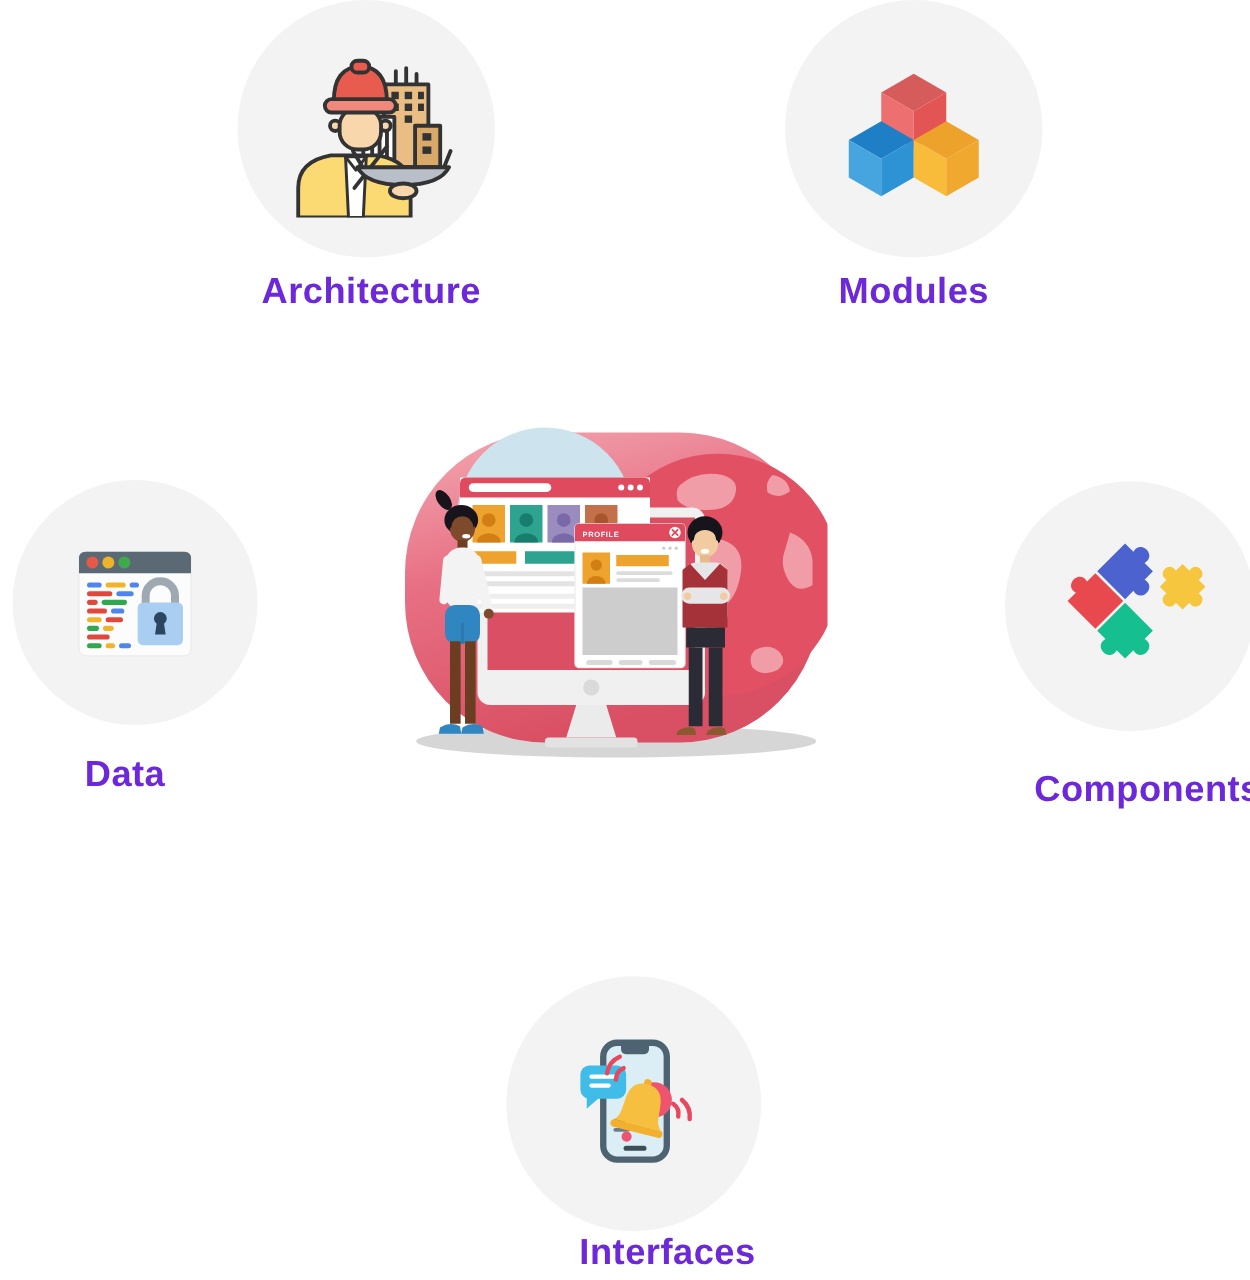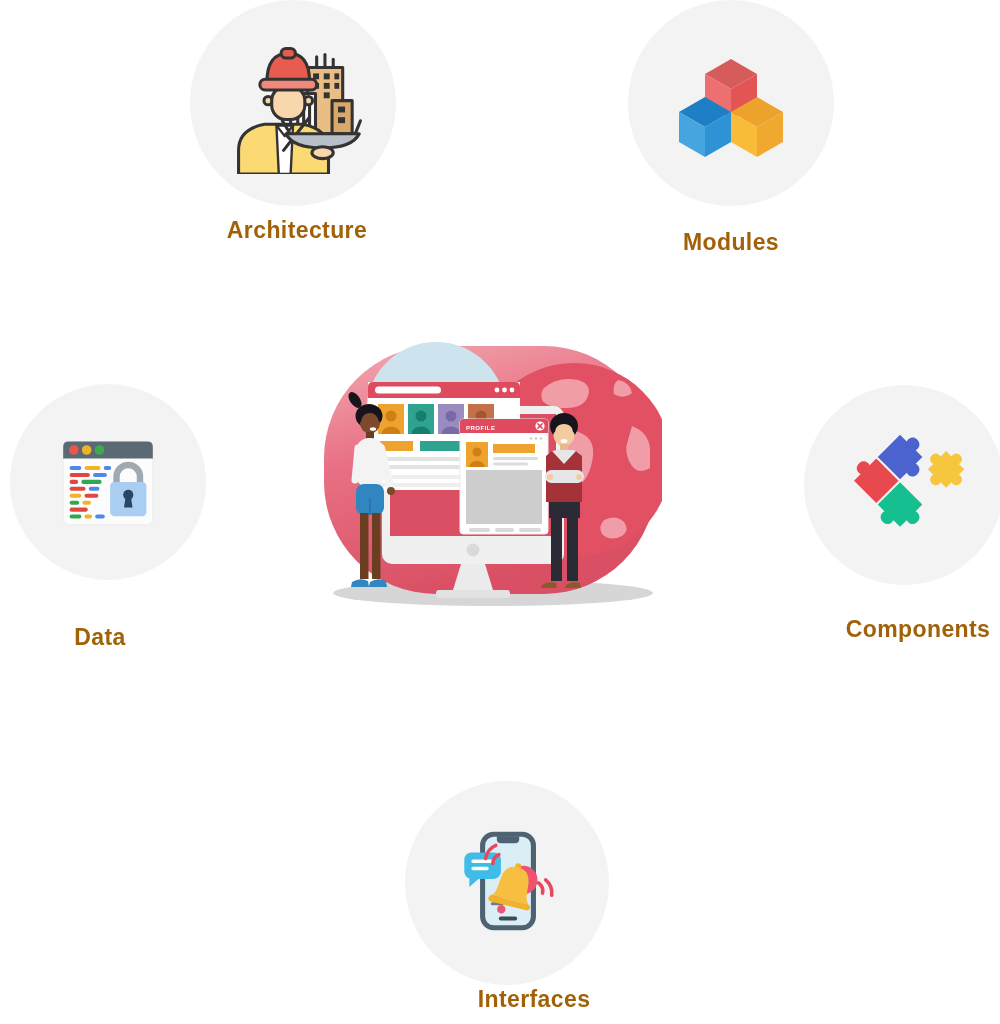--- a/index.html
+++ b/index.html
@@ -6,29 +6,29 @@
   body{
     width:1000px;height:1024px;position:relative;overflow:hidden;
     background:#ffffff;font-family:"Liberation Sans",sans-serif;
   }
   .node-circle{
     position:absolute;border-radius:50%;background:#f3f3f3;
     display:flex;align-items:center;justify-content:center;
   }
   .node-label{
     position:absolute;transform:translateX(-50%);
-    font-weight:700;font-size:23px;letter-spacing:.4px;
-    color:#a16207;white-space:nowrap;
+    font-weight:700;font-size:29px;letter-spacing:.4px;
+    color:#6d28d9;white-space:nowrap;
   }
   #c-architecture{left:190px;top:0px;width:206px;height:206px;}
   #l-architecture{left:297px;top:217px;}
   #c-modules{left:628px;top:0px;width:206px;height:206px;}
-  #l-modules{left:731px;top:217px;margin-top:12px;}
+  #l-modules{left:731px;top:217px;}
   #c-data{left:10px;top:384px;width:196px;height:196px;}
-  #l-data{left:100px;top:624px;}
+  #l-data{left:100px;top:604px;}
   #c-components{left:804px;top:385px;width:200px;height:200px;}
   #l-components{left:918px;top:616px;}
   #c-interfaces{left:405px;top:781px;width:204px;height:204px;}
   #l-interfaces{left:534px;top:986px;}
   #center-illustration{position:absolute;left:318px;top:330px;width:344px;height:290px;}
 </style>
 </head>
 <body>
 
 <div class="node-circle" id="c-architecture">

